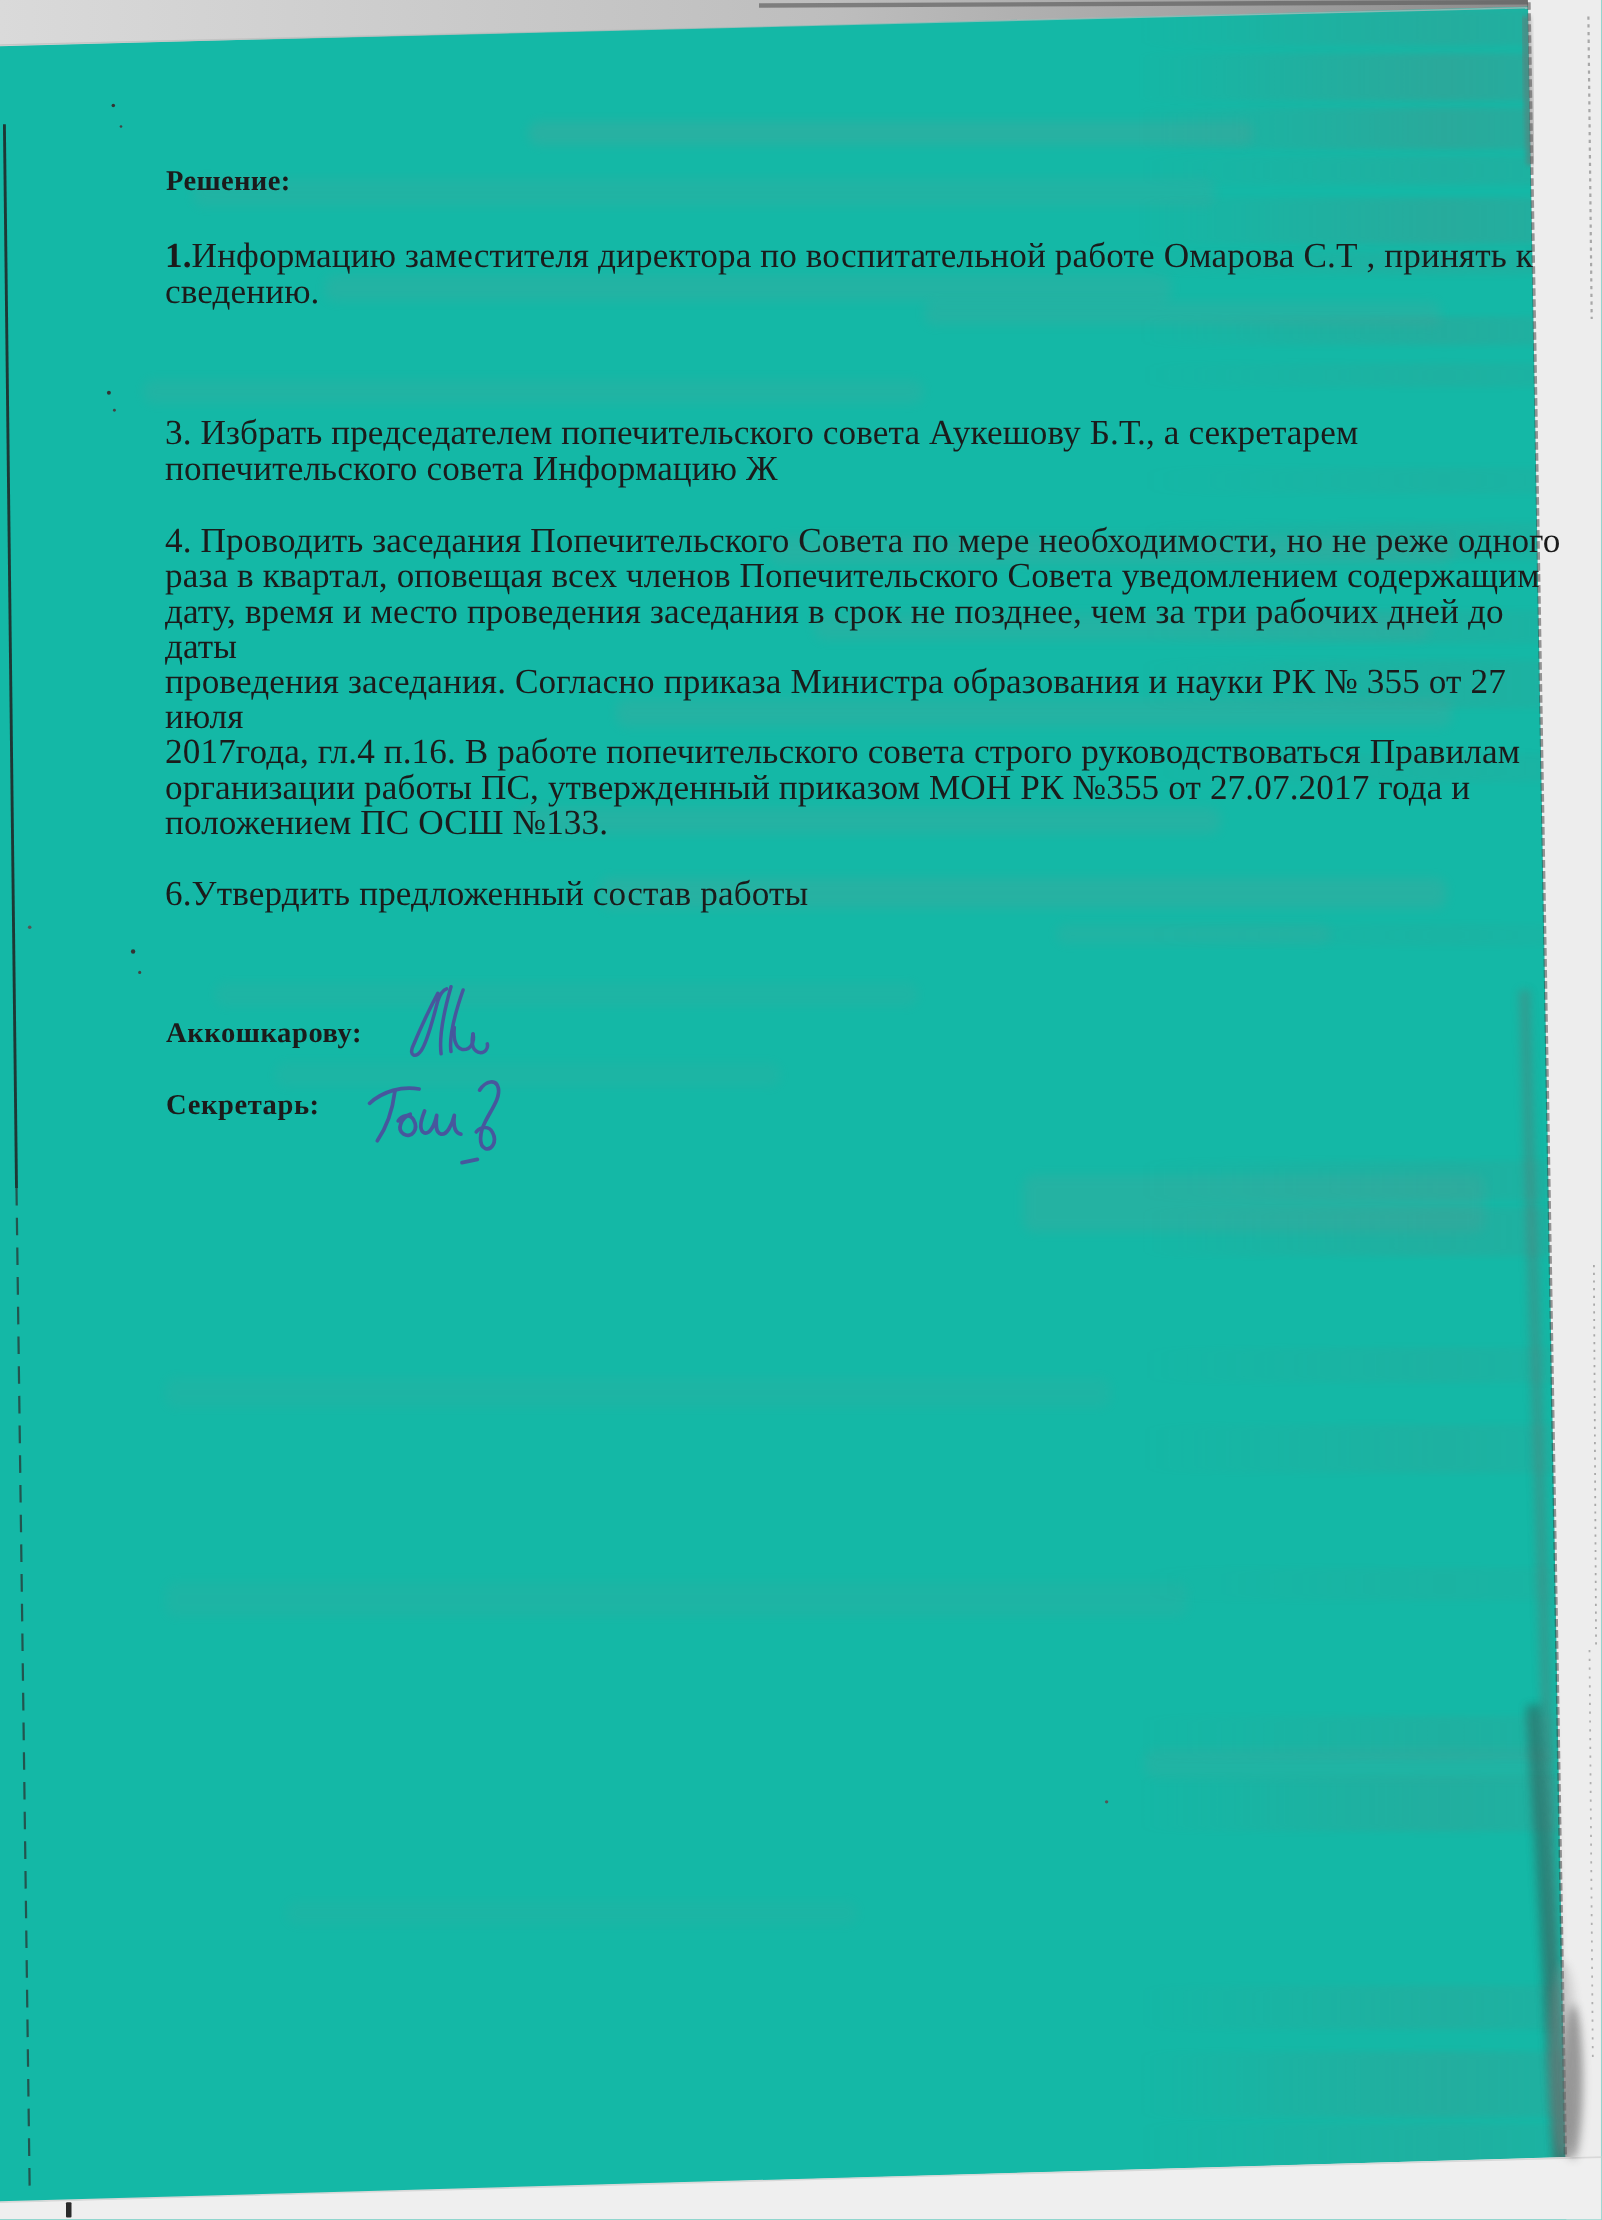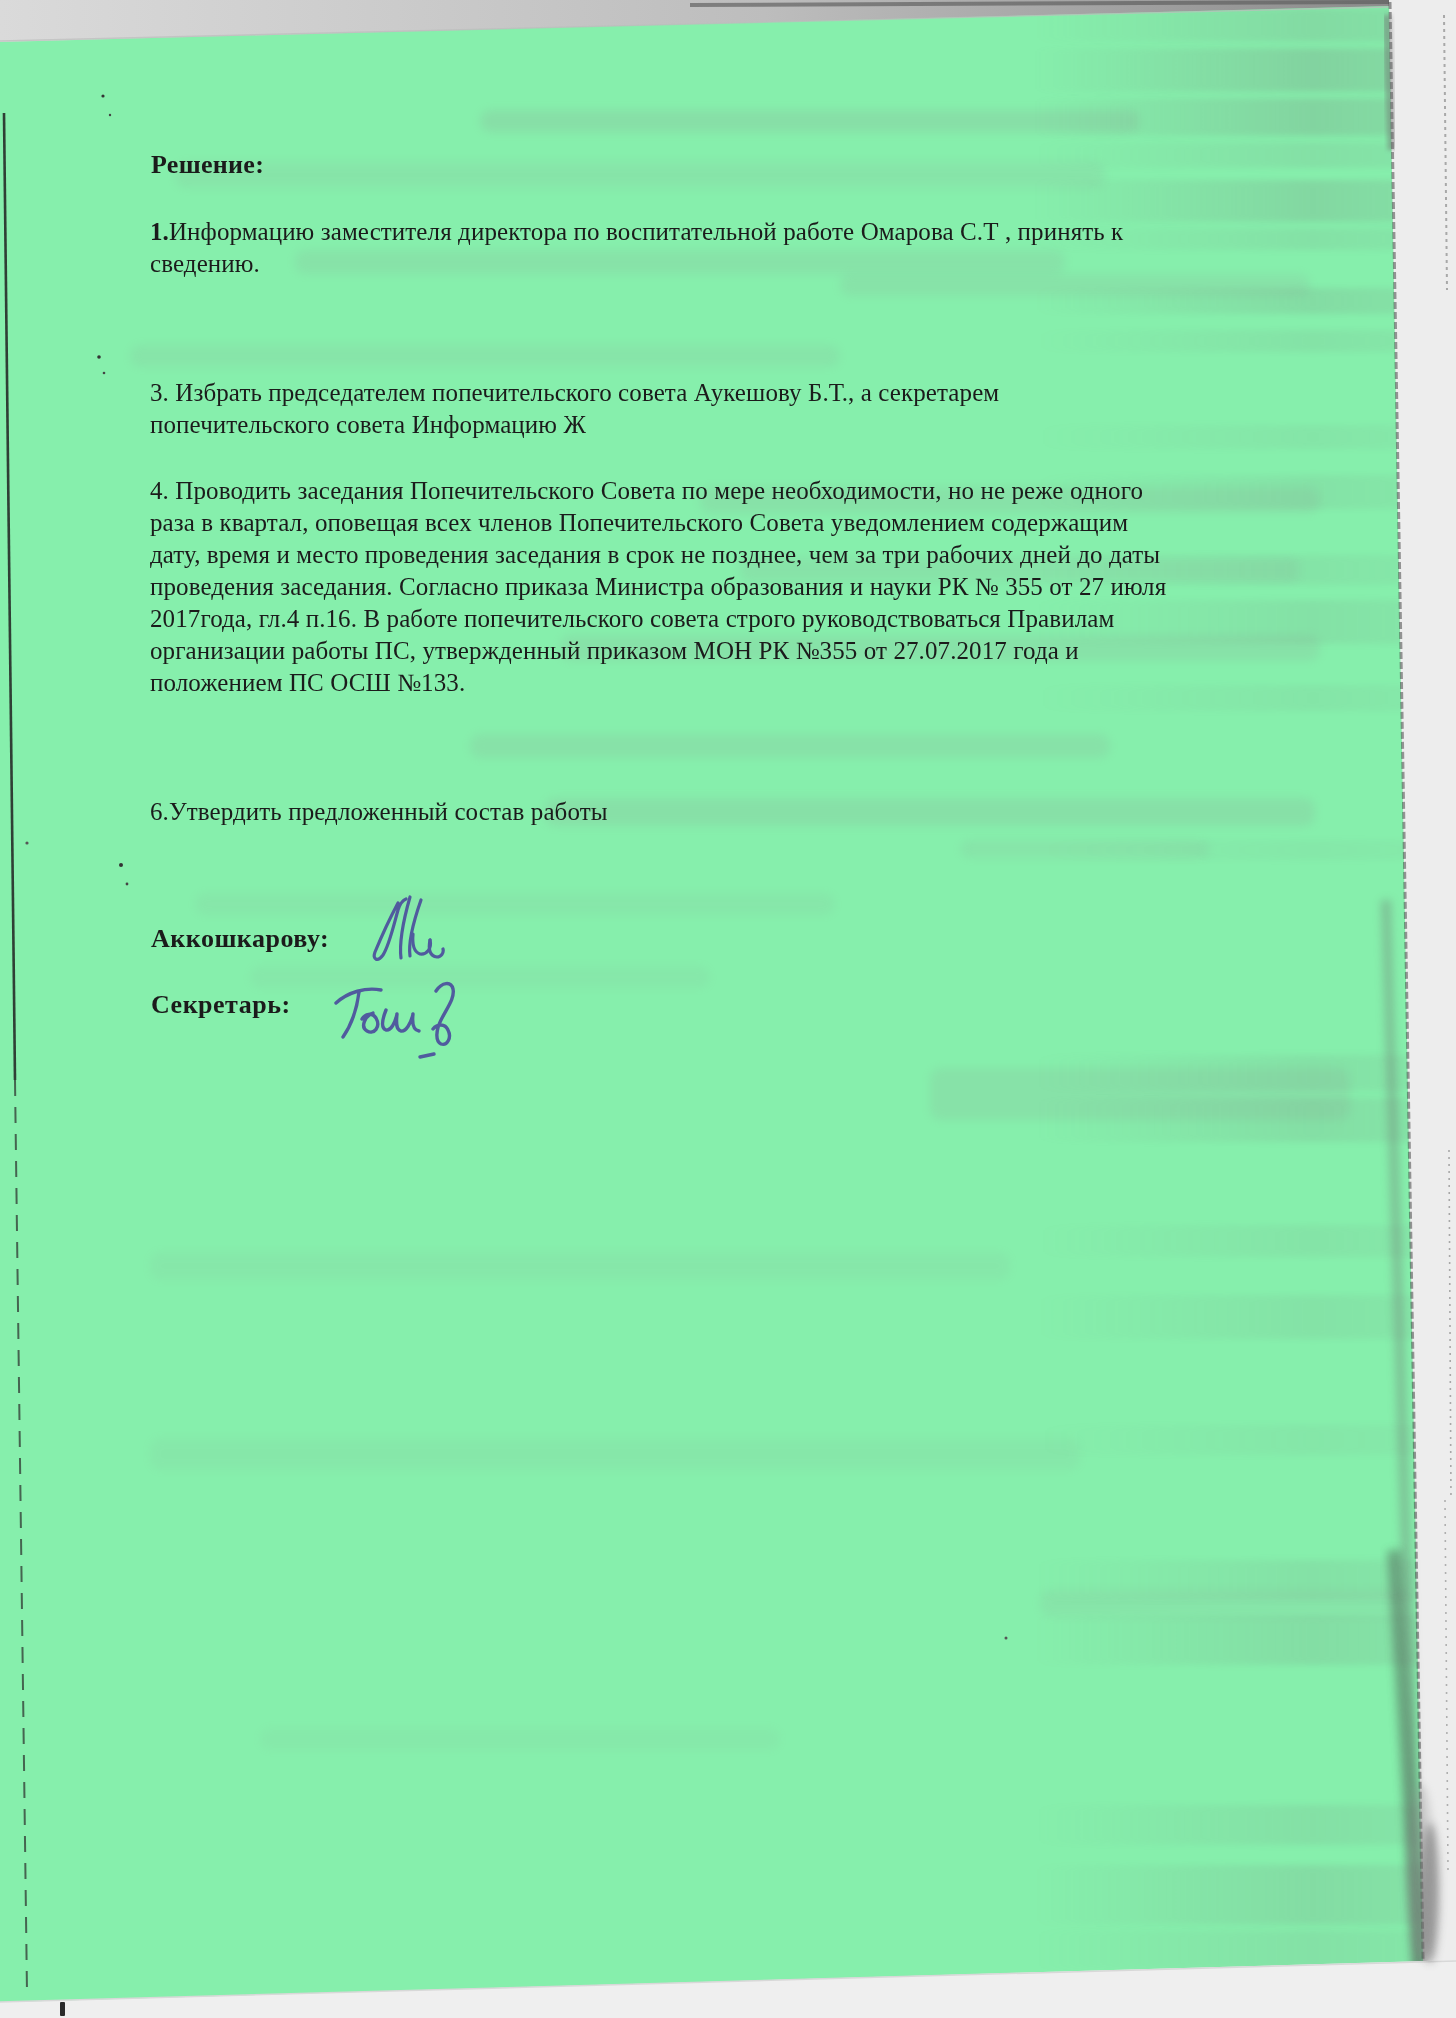--- a/index.html
+++ b/index.html
@@ -1,40 +1,40 @@
 <!DOCTYPE html>
 <html lang="ru" style="--ink: #4c4f9d; --text: #1b1b1b;"><head>
 <meta charset="utf-8">
 <style>
   :root { --ink:#4c4f9d; --text:#1b1b1b; }
   * { box-sizing: border-box; }
   html,body { margin:0; padding:0; background:#e9e9e9; }
   .page {
     position:relative; width:1456px; height:2018px; overflow:hidden;
-    background:#86efac;
+    background:#14b8a6;
     font-family:"Liberation Serif","DejaVu Serif",serif;
     color:var(--text);
   }
   
   .ghost { position:absolute; background:#8e8e8e; filter:blur(5px); border-radius:10px; z-index:1; }
   
   .rstreak {
     position:absolute; left:1030px; width:392px; z-index:1;
     background:linear-gradient(to right, rgba(118,118,118,0) 0%, rgba(118,118,118,.55) 72%, rgba(118,118,118,.38) 100%);
     filter:blur(3px);
   }
   
   .content { position:absolute; inset:0; z-index:4; }
   .heading {
     position:absolute; left:151px; top:150px; margin:0;
     font-size:26px; font-weight:bold; letter-spacing:.3px;
   }
   .item {
     position:absolute; left:150px; width:1285px; margin:0;
-    font-size:25px; line-height:32px; letter-spacing:.1px;
+    font-size:32px; line-height:32px; letter-spacing:.1px;
     white-space:pre-wrap;
   }
   .sig-label {
     position:absolute; left:151px; margin:0;
     font-size:26px; font-weight:bold; letter-spacing:.5px;
   }
   svg.layer { position:absolute; left:0; top:0; pointer-events:none; }
   svg.signatures { z-index:5; }
   svg.artifacts  { z-index:3; }
 </style>

